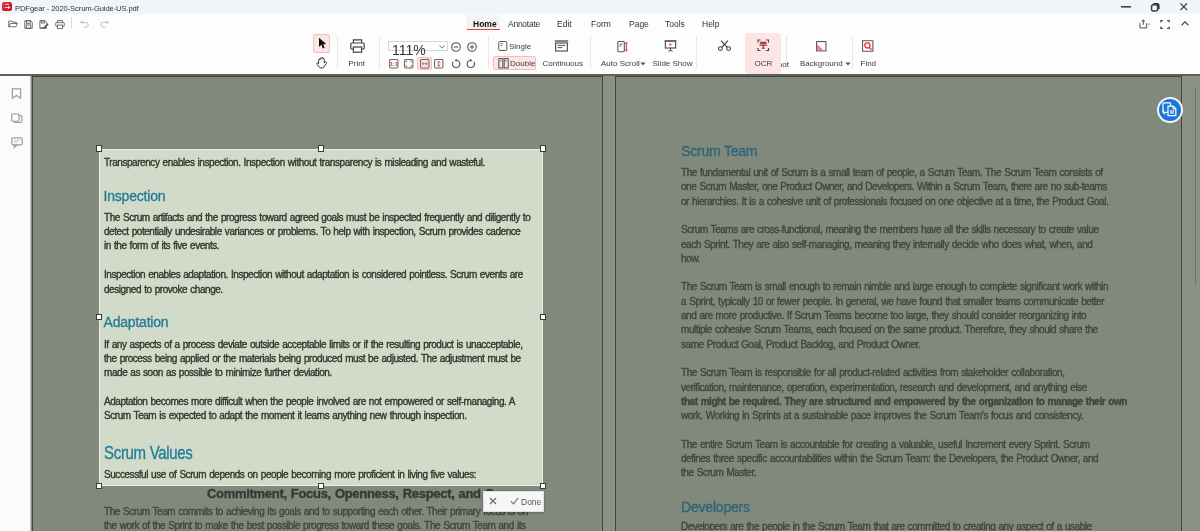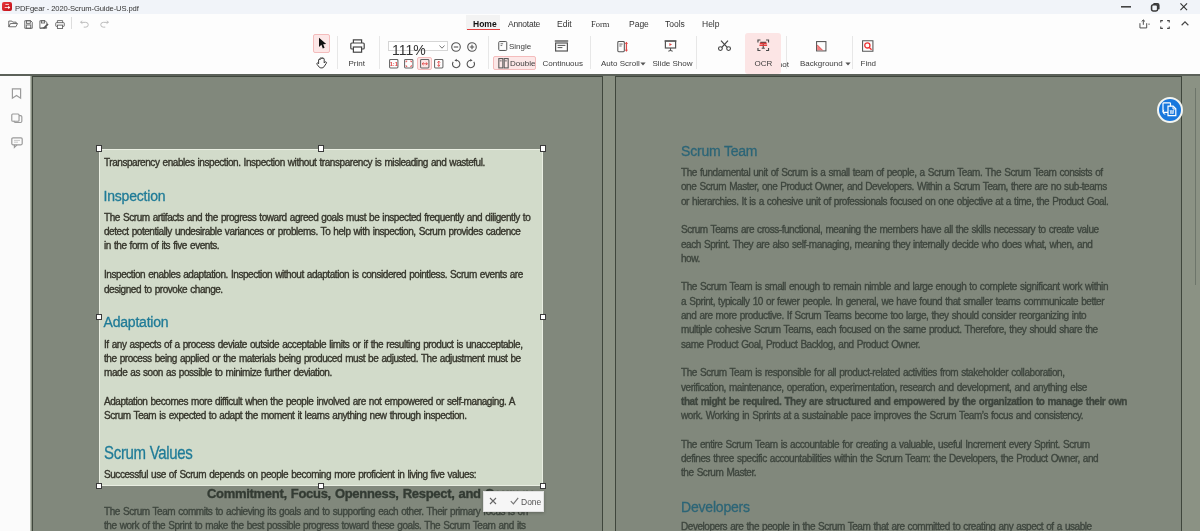--- a/index.html
+++ b/index.html
@@ -65,21 +65,21 @@
 <svg style="left:99.5px;top:20px;" width="9" height="8" viewBox="0 0 12 10">
     <path d="M9.4 0.6 L11.2 2.8 L8.8 4.4" fill="none" stroke="#b9b9b9" stroke-width="1.2"></path>
     <path d="M11 2.8 L4.5 2.8 Q1 2.8 1 6 Q1 9.2 4.5 9.2 L7 9.2" fill="none" stroke="#b9b9b9" stroke-width="1.3"></path>
   </svg>
 
 <div class="abs" style="left:466px;top:15px;width:34px;height:15px;background:#f3f3f3;"></div>
 <div class="abs" style="left:473px;top:18.5px;font-size:8.5px;color:#111;font-weight:bold;">Home</div>
 <div class="abs" style="left:467px;top:28.5px;width:33px;height:1.8px;background:#e03e3e;"></div>
 <div class="abs" style="left:508px;top:18.5px;font-size:8.5px;color:#333;letter-spacing:-0.25px;">Annotate</div>
 <div class="abs" style="left:557px;top:18.5px;font-size:8.5px;color:#333;">Edit</div>
-<div class="abs" style="left:591px;top:18.5px;font-size:8.5px;color:#333;font-family:Liberation Serif, serif;">Form</div>
+<div class="abs" style="left:591px;top:18.5px;font-size:8.5px;color:#333;">Form</div>
 <div class="abs" style="left:629px;top:18.5px;font-size:8.5px;color:#333;">Page</div>
 <div class="abs" style="left:665px;top:18.5px;font-size:8.5px;color:#333;">Tools</div>
 <div class="abs" style="left:702px;top:18.5px;font-size:8.5px;color:#333;">Help</div>
 
 <svg style="left:1139px;top:18.5px;" width="11" height="10" viewBox="0 0 14 12">
     <path d="M1.2 5 L1.2 11 L9.8 11 L9.8 5" fill="none" stroke="#444" stroke-width="1.2"></path>
     <path d="M5.5 7 L5.5 1 M3.4 2.8 L5.5 0.8 L7.6 2.8" fill="none" stroke="#444" stroke-width="1.2"></path>
     <path d="M11.5 5.8 L14 5.8 L12.75 7.4 Z" fill="#444"></path>
   </svg>
 <svg style="left:1160px;top:19.5px;" width="10" height="9" viewBox="0 0 12 11">

